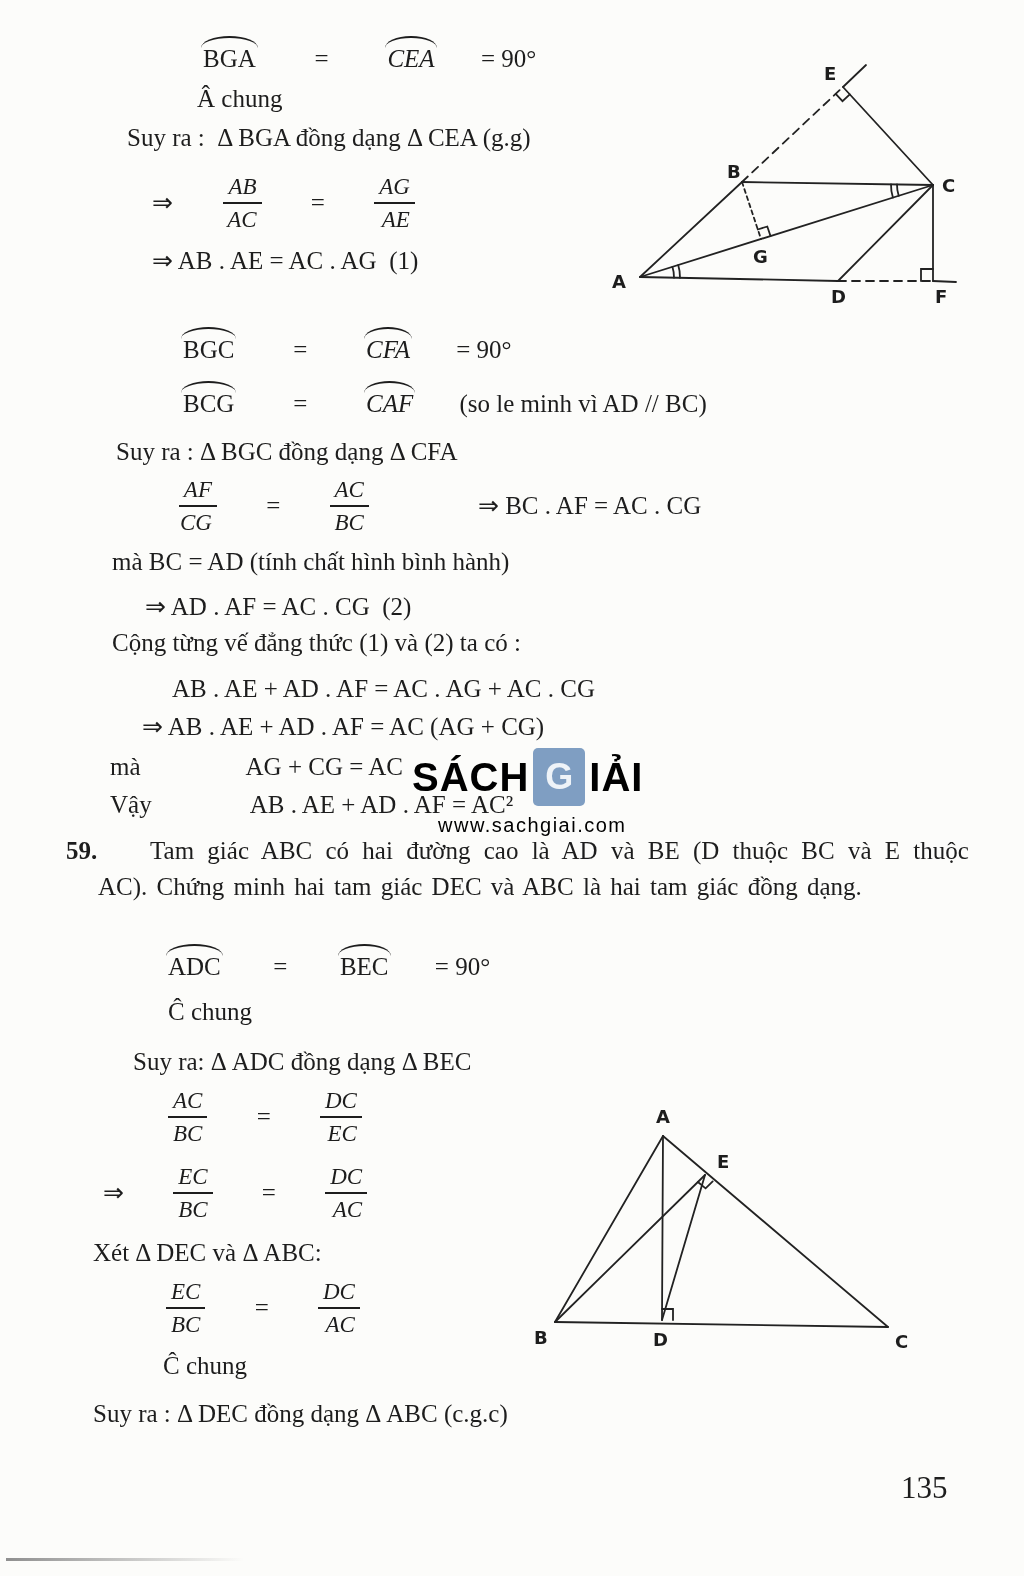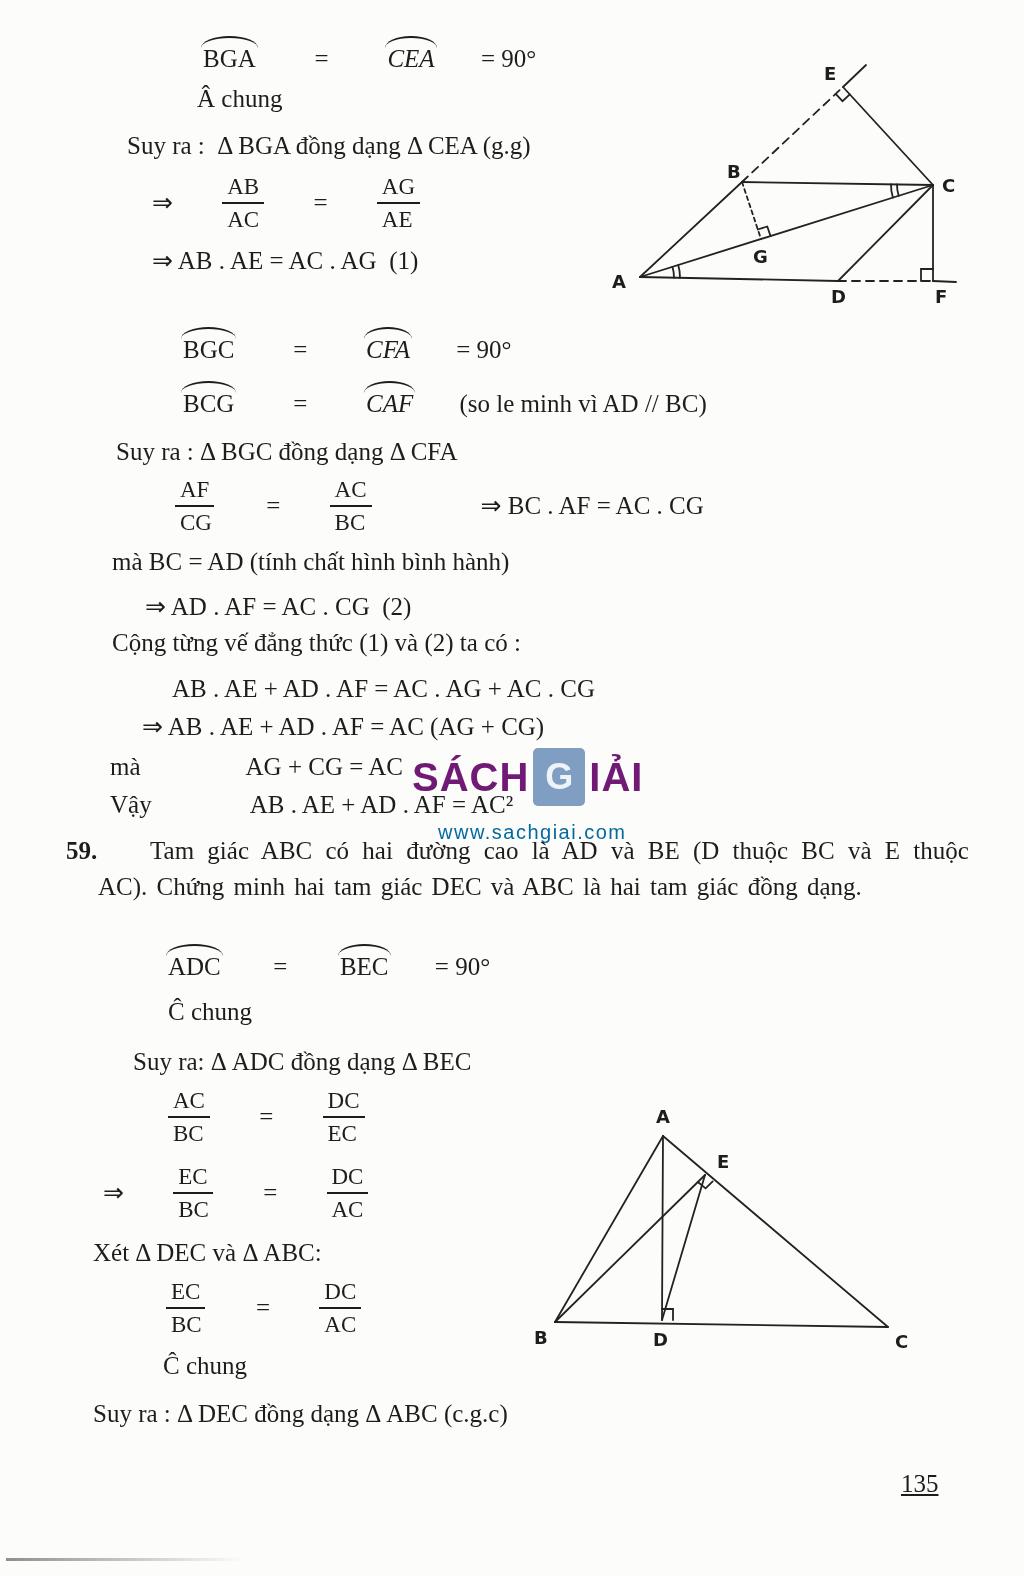--- a/index.html
+++ b/index.html
@@ -5,60 +5,60 @@
   html,body{margin:0;padding:0;background:#ffffff;}
   .page{position:relative;width:1024px;height:1576px;background:#fcfcfa;
         font-family:"Liberation Serif",serif;color:#1d1d1d;overflow:hidden;}
   .ml{position:absolute;display:flex;align-items:center;white-space:pre;
       font-size:25px;line-height:1.15;padding-top:12px;z-index:2;gap:40px;}
   .ml .gap{display:inline-block;}
   .ang{position:relative;display:inline-block;}
   .ang.it{font-style:italic;}
   .ang::before{content:"";position:absolute;left:-2px;right:-2px;top:-9px;height:10px;
       border-top:2px solid #1d1d1d;border-radius:50% 50% 0 0 / 100% 100% 0 0;}
-  .frac{display:inline-flex;flex-direction:column;align-items:flex-start;
-      font-size:23px;line-height:1.18;margin:0 3px;}
+  .frac{display:inline-flex;flex-direction:column;align-items:flex-end;
+      font-size:23px;line-height:1.18;margin:0 3px;font-style:italic;}
   .frac .num{padding:0 5px 2px;border-bottom:2px solid #1d1d1d;}
   .frac .den{padding:2px 5px 0;}
   .bi{font-weight:bold;font-style:italic;}
   .bn{font-weight:bold;}
   .wide{word-spacing:7px;}
   .wide2{word-spacing:3px;}
   .wm{position:absolute;left:412px;top:746px;height:62px;display:flex;align-items:center;
       z-index:1;font-family:"Liberation Sans",sans-serif;}
-  .wm-word{font-size:40px;font-weight:bold;color:#701a75;letter-spacing:1px;}
+  .wm-word{font-size:40px;font-weight:bold;color:#000000;letter-spacing:1px;}
   .wm-box{width:52px;height:58px;background:#7f9ec2;border-radius:5px;margin:0 4px;
       display:flex;align-items:center;justify-content:center;}
   .wm-g{font-size:36px;font-weight:bold;color:#eef3f8;}
-  .wm-url{position:absolute;left:438px;top:814px;font-size:20px;color:#0369a1;
-      letter-spacing:1.5px;font-family:"Liberation Sans",sans-serif;z-index:1;margin-top:7px;}
+  .wm-url{position:absolute;left:438px;top:814px;font-size:20px;color:#000000;
+      letter-spacing:1.5px;font-family:"Liberation Sans",sans-serif;z-index:1;}
   .fig{position:absolute;z-index:2;}
   .fig line,.fig path{stroke:#222;stroke-width:1.8;fill:none;stroke-linecap:round;}
   .fig text{font-family:"DejaVu Sans",sans-serif;font-size:18px;font-weight:bold;fill:#1d1d1d;}
-  .pageno{position:absolute;left:901px;top:1470px;font-size:25px;z-index:2;text-decoration:underline;}
+  .pageno{position:absolute;left:901px;top:1470px;font-size:31px;z-index:2;}
   .scanline{position:absolute;left:6px;top:1558px;width:238px;height:3px;z-index:2;
       background:linear-gradient(to right,#8f8f8f,rgba(210,210,210,0));}
 </style>
 </head>
 <body>
 
 <div class="page">
 
   <div class="wm">
     <span class="wm-word">SÁCH</span>
     <span class="wm-box">
       <span class="wm-g">G</span>
     </span>
     <span class="wm-word">IẢI</span>
   </div>
   <div class="wm-url">www.sachgiai.com</div>
 
   <div class="ml" style="left:203px;top:33px"><span class="ang">BGA</span><span>   =   </span><span class="ang it">CEA</span><span> = 90°</span></div>
   <div class="ml" style="left:197px;top:73px"><span>Â chung</span></div>
-  <div class="ml" style="left:127px;top:120px"><span>Suy ra :  Δ BGA đồng dạng Δ CEA (g.g)</span></div>
+  <div class="ml" style="left:127px;top:112px"><span>Suy ra :  Δ BGA đồng dạng Δ CEA (g.g)</span></div>
   <div class="ml" style="left:152px;top:161px"><span>⇒ </span><span class="frac"><span class="num">AB</span><span class="den">AC</span></span><span> = </span><span class="frac"><span class="num">AG</span><span class="den">AE</span></span></div>
   <div class="ml" style="left:152px;top:235px"><span>⇒ AB . AE = AC . AG  (1)</span></div>
   <div class="ml" style="left:183px;top:324px"><span class="ang">BGC</span><span>   =   </span><span class="ang it">CFA</span><span> = 90°</span></div>
   <div class="ml" style="left:183px;top:378px"><span class="ang">BCG</span><span>   =   </span><span class="ang it">CAF</span><span> (so le minh vì AD // BC)</span></div>
   <div class="ml" style="left:116px;top:426px"><span>Suy ra : Δ BGC đồng dạng Δ CFA</span></div>
   <div class="ml" style="left:172px;top:464px"><span class="frac"><span class="num">AF</span><span class="den">CG</span></span><span> = </span><span class="frac"><span class="num">AC</span><span class="den">BC</span></span><span class="gap" style="width: 26px;"></span><span>⇒ BC . AF = AC . CG</span></div>
   <div class="ml" style="left:112px;top:536px"><span>mà BC = AD (tính chất hình bình hành)</span></div>
   <div class="ml" style="left:145px;top:581px"><span>⇒ AD . AF = AC . CG  (2)</span></div>
   <div class="ml" style="left:112px;top:617px"><span>Cộng từng vế đẳng thức (1) và (2) ta có :</span></div>
   <div class="ml" style="left:172px;top:663px"><span>AB . AE + AD . AF = AC . AG + AC . CG</span></div>

